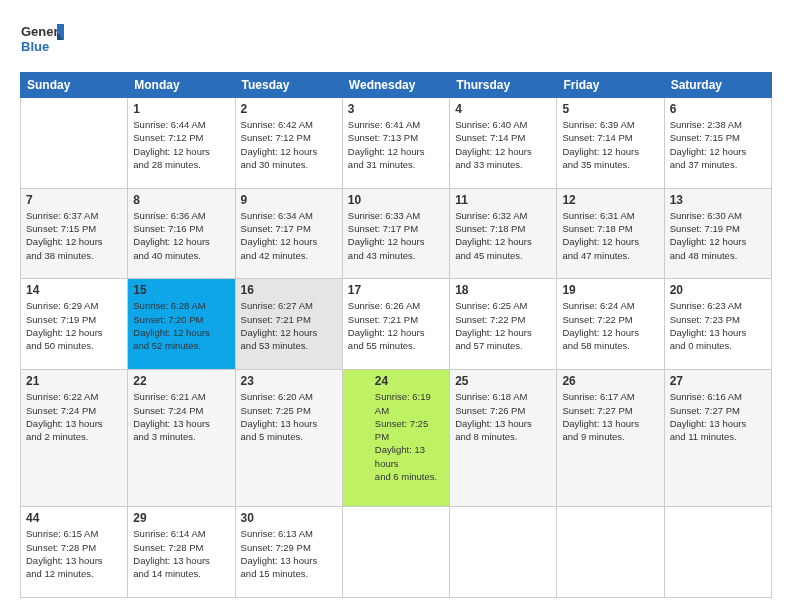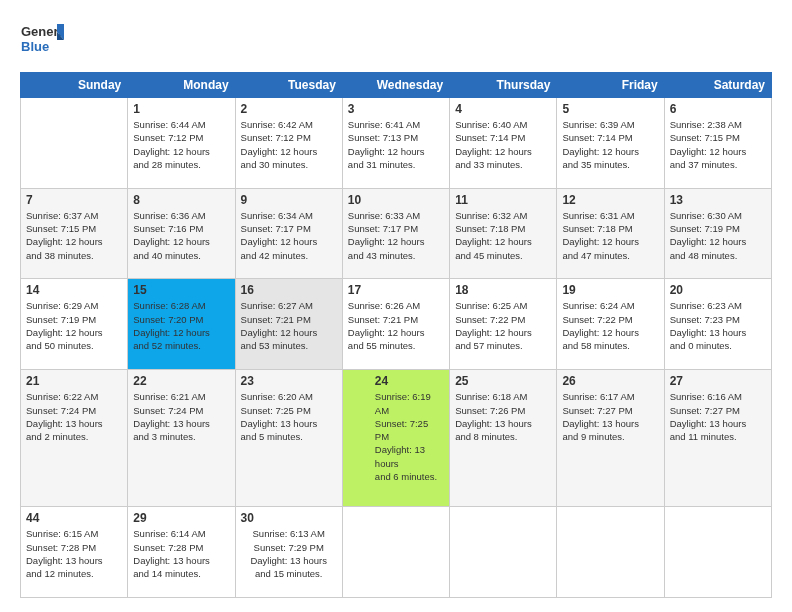--- a/index.html
+++ b/index.html
@@ -46,21 +46,21 @@
       width: 100%;
       border-collapse: collapse;
       flex: 1;
     }
     .calendar-table th {
       background-color: #2a6ebb;
       color: #fff;
       font-size: 12px;
       font-weight: bold;
       padding: 5px 6px;
-      text-align: right;
+      text-align: left;
       border: 1px solid #2a6ebb;
     }
     .calendar-table td {
       border: 1px solid #ccc;
       vertical-align: top;
       padding: 4px 5px;
       width: calc(100%/7);
       background: #fff;
       font-size: 10px;
       color: #333;
@@ -334,21 +334,21 @@
           </td>
           <td style="background: rgb(255, 255, 255);">
             <span class="day-number">29</span>
             <div class="day-info" style="white-space: pre-line;">Sunrise: 6:14 AM
 Sunset: 7:28 PM
 Daylight: 13 hours
 and 14 minutes.</div>
           </td>
           <td style="background: rgb(255, 255, 255);">
             <span class="day-number">30</span>
-            <div class="day-info" style="white-space: pre-line; text-align: center;">Sunrise: 6:13 AM
+            <div class="day-info" style="white-space: pre-line;">Sunrise: 6:13 AM
 Sunset: 7:29 PM
 Daylight: 13 hours
 and 15 minutes.</div>
           </td>
           <td class="empty-cell" style="background: rgb(255, 255, 255);"></td>
           <td class="empty-cell" style="background: rgb(255, 255, 255);"></td>
           <td class="empty-cell" style="background: rgb(255, 255, 255);"></td>
           <td class="empty-cell" style="background: rgb(255, 255, 255);"></td>
         </tr>
       </tbody>

